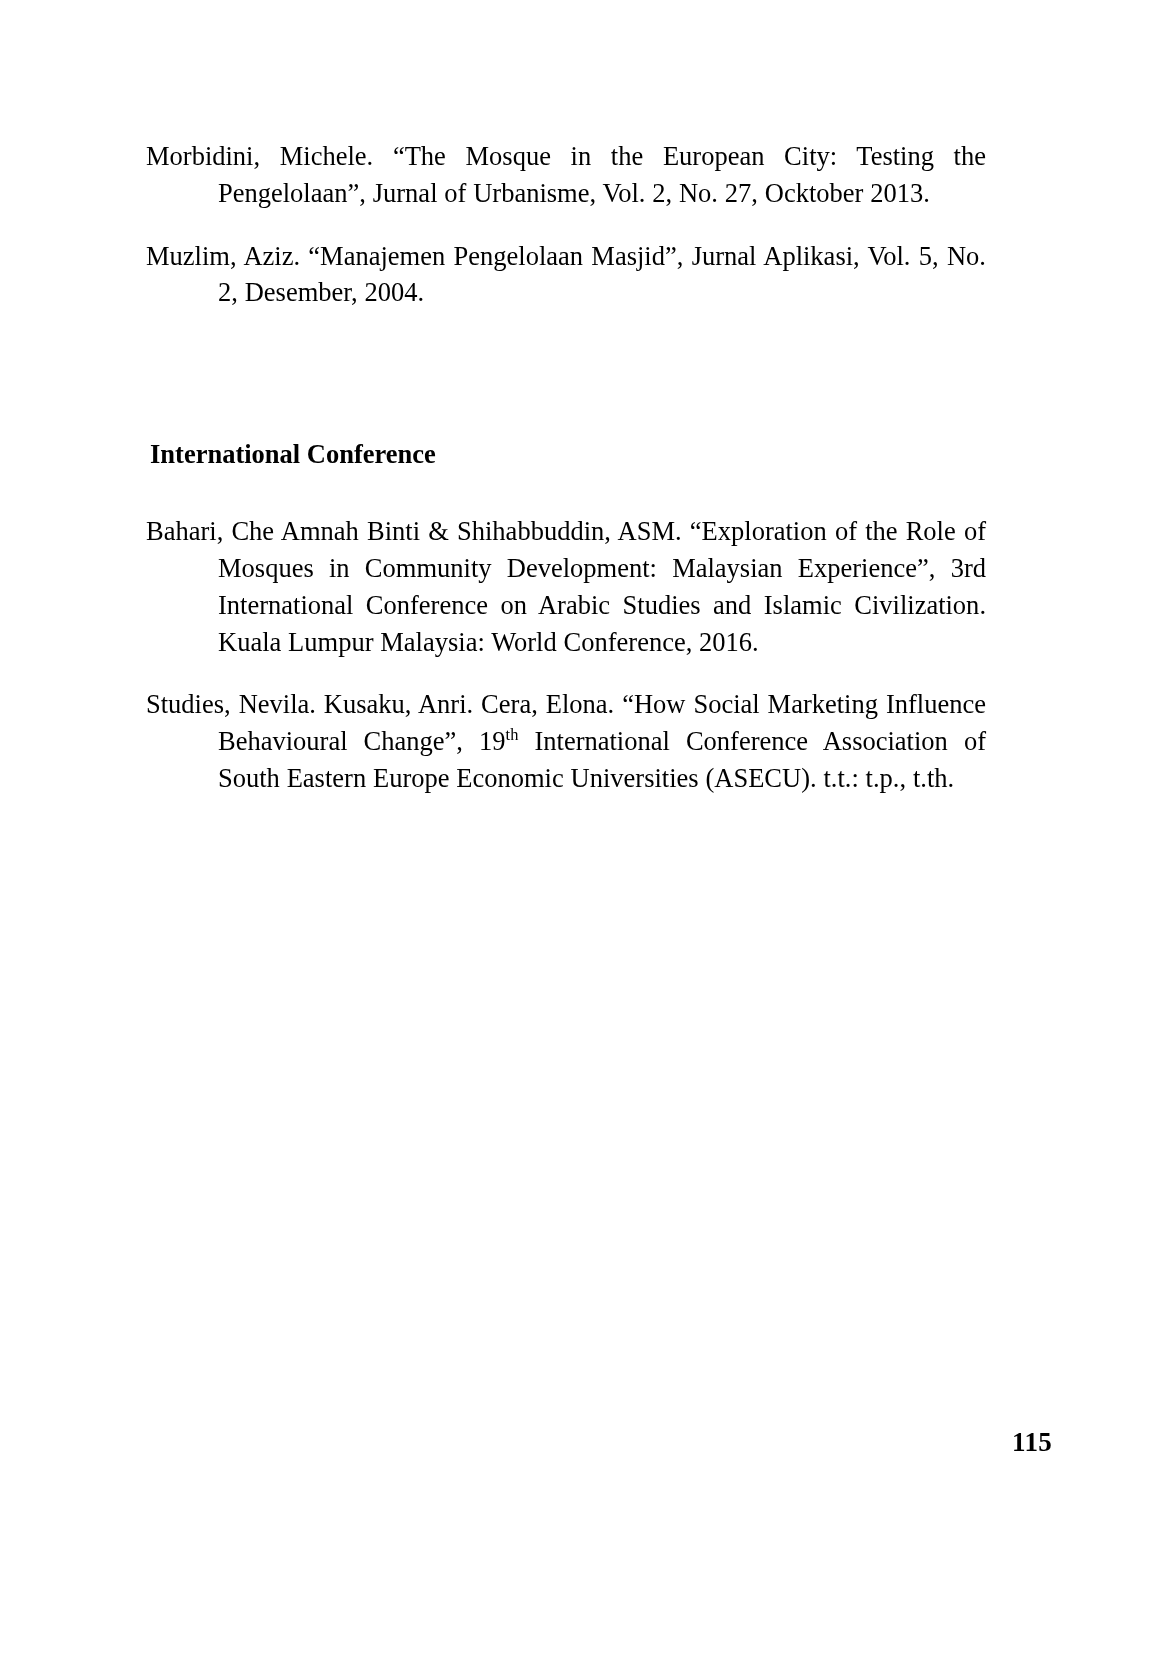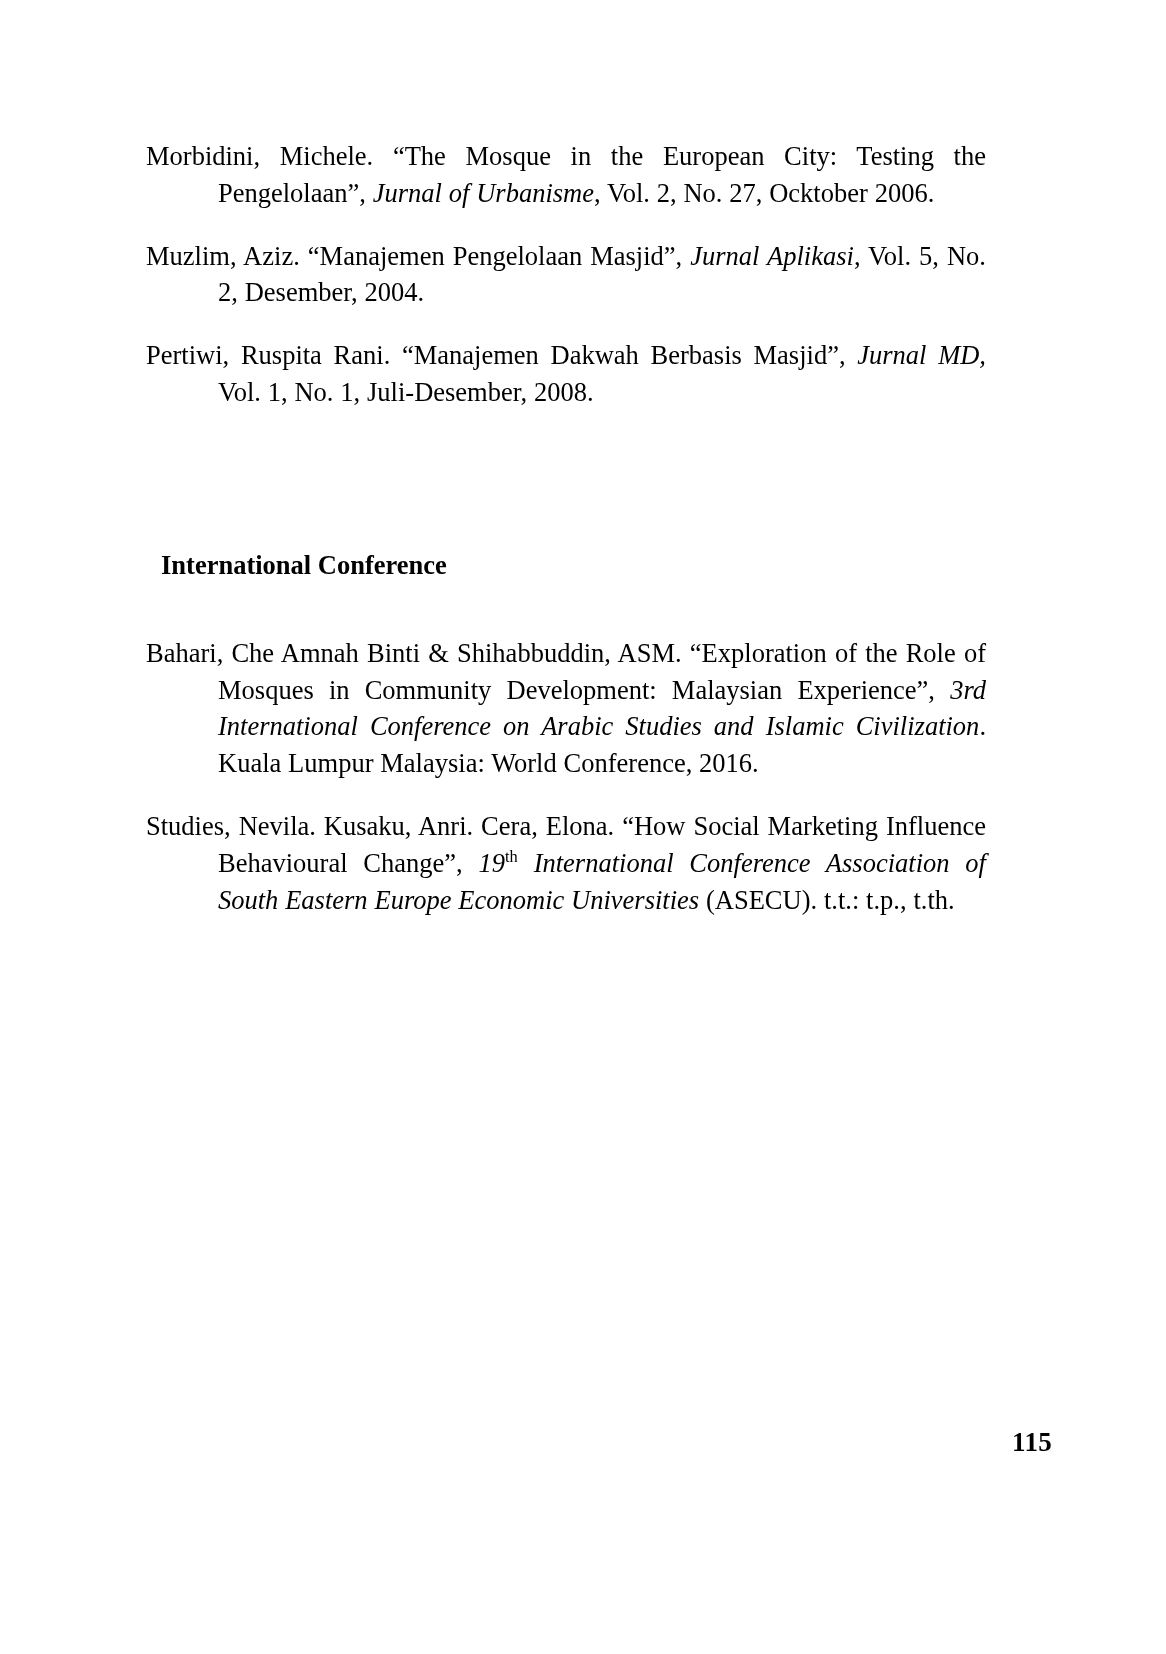--- a/index.html
+++ b/index.html
@@ -31,31 +31,30 @@
     line-height: 1.39;
     text-align: justify;
     text-justify: inter-word;
     margin: 0 0 26px 0;
     padding-left: 72px;
     text-indent: -72px;
     hyphens: none;
     word-spacing: 0.2px;
   }
   .ref .it {
-    font-style: italic;
   }
   .ref sup {
     font-size: 0.62em;
     vertical-align: super;
     line-height: 0;
   }
   .section-heading {
     font-size: 26.5px;
     font-weight: bold;
-    margin: 15px;
+    margin: 4px;
     padding: 0;
     text-align: left;
     line-height: 1.35;
   }
   .gap-before-heading {
     height: 96px;
   }
   .gap-after-heading {
     height: 36px;
   }
@@ -72,25 +71,24 @@
     margin-bottom: 0;
   }
 </style>
 </head>
 <body>
 
 <div class="page">
 
   <div class="content">
 
-    <p class="ref"><span>Morbidini, Michele. “The Mosque in the European City: Testing the Pengelolaan”, </span><span class="it">Jurnal of Urbanisme</span><span>, Vol. 2, No. 27, Ocktober 2006.</span></p>
+    <p class="ref"><span>Morbidini, Michele. “The Mosque in the European City: Testing the Pengelolaan”, </span><span class="it">Jurnal of Urbanisme</span><span>, Vol. 2, No. 27, Ocktober 2013.</span></p>
 
     <p class="ref"><span>Muzlim, Aziz. “Manajemen Pengelolaan Masjid”, </span><span class="it">Jurnal Aplikasi</span><span>, Vol. 5, No. 2, Desember, 2004.</span></p>
 
-    <p class="ref"><span>Pertiwi, Ruspita Rani. “Manajemen Dakwah Berbasis Masjid”, </span><span class="it">Jurnal MD,</span><span>  Vol. 1, No. 1, Juli-Desember, 2008.</span></p>
 
 
     <div class="gap-before-heading"></div>
 
     <h2 class="section-heading">International Conference</h2>
 
     <div class="gap-after-heading"></div>
 
     <p class="ref"><span>Bahari, Che Amnah Binti &amp; Shihabbuddin, ASM. “Exploration of the Role of Mosques in Community Development: Malaysian Experience”, </span><span class="it">3rd International Conference on Arabic Studies and Islamic Civilization</span><span>. Kuala Lumpur Malaysia: World Conference, 2016.</span></p>
 

